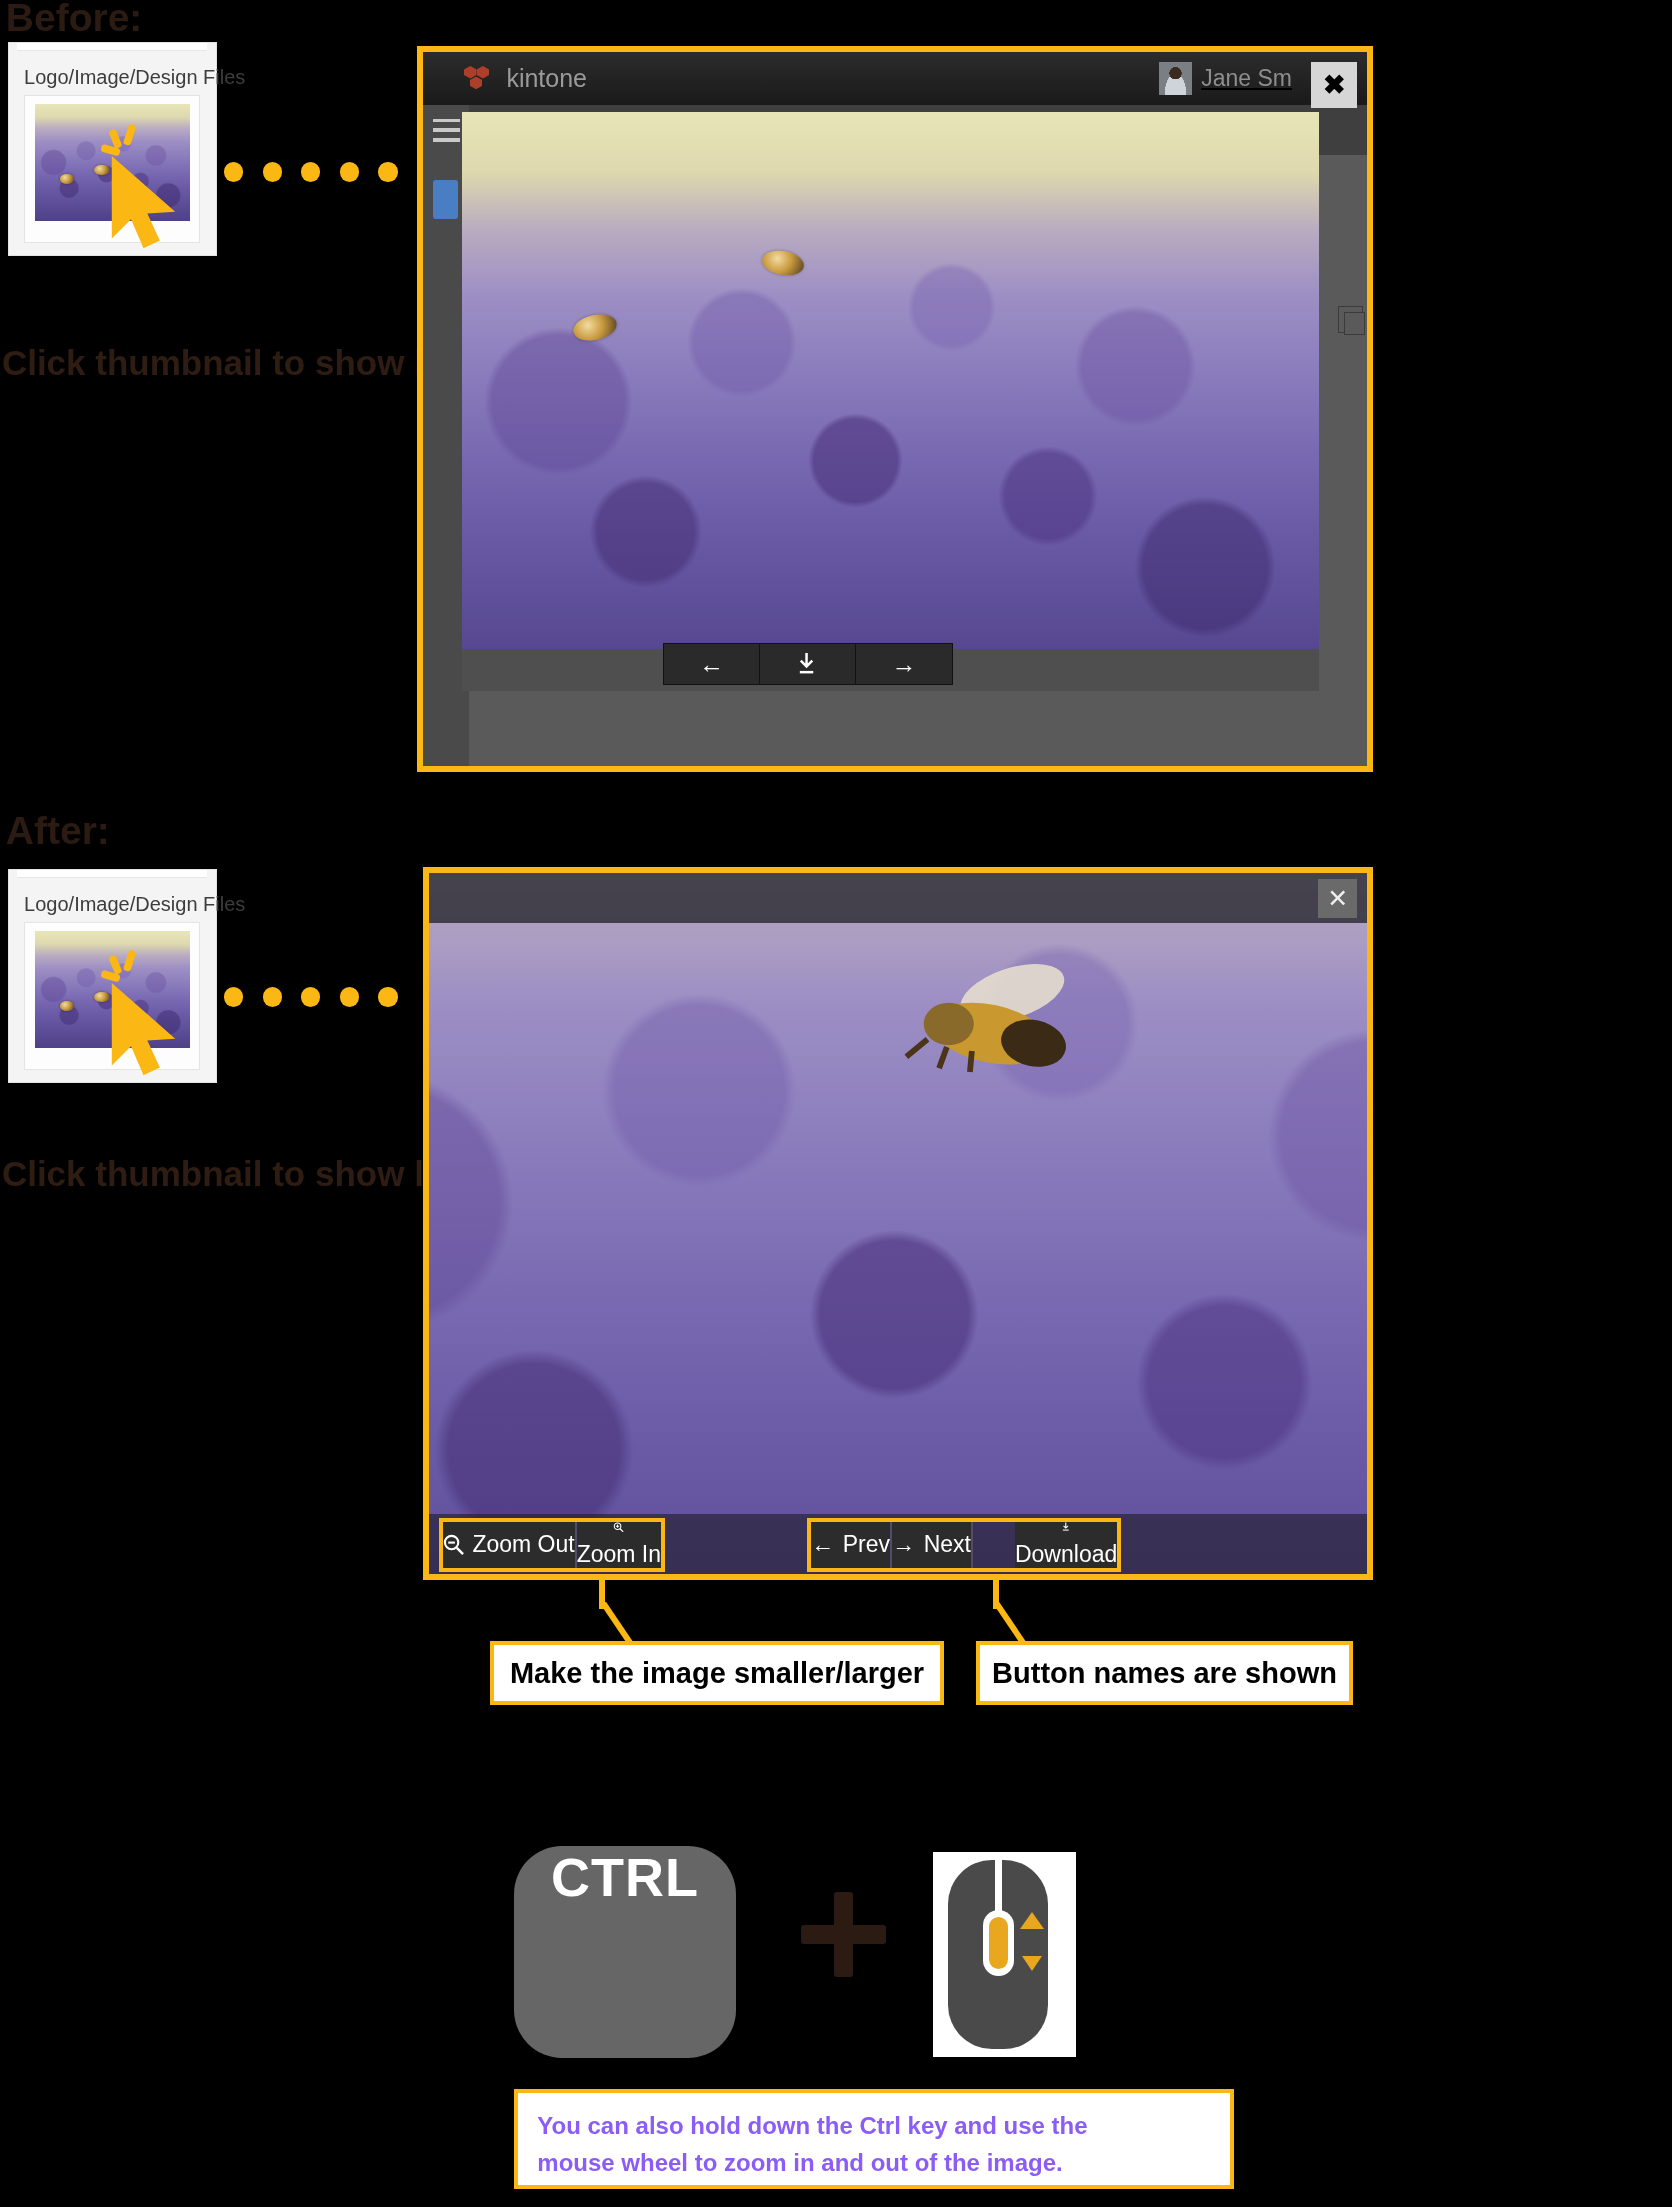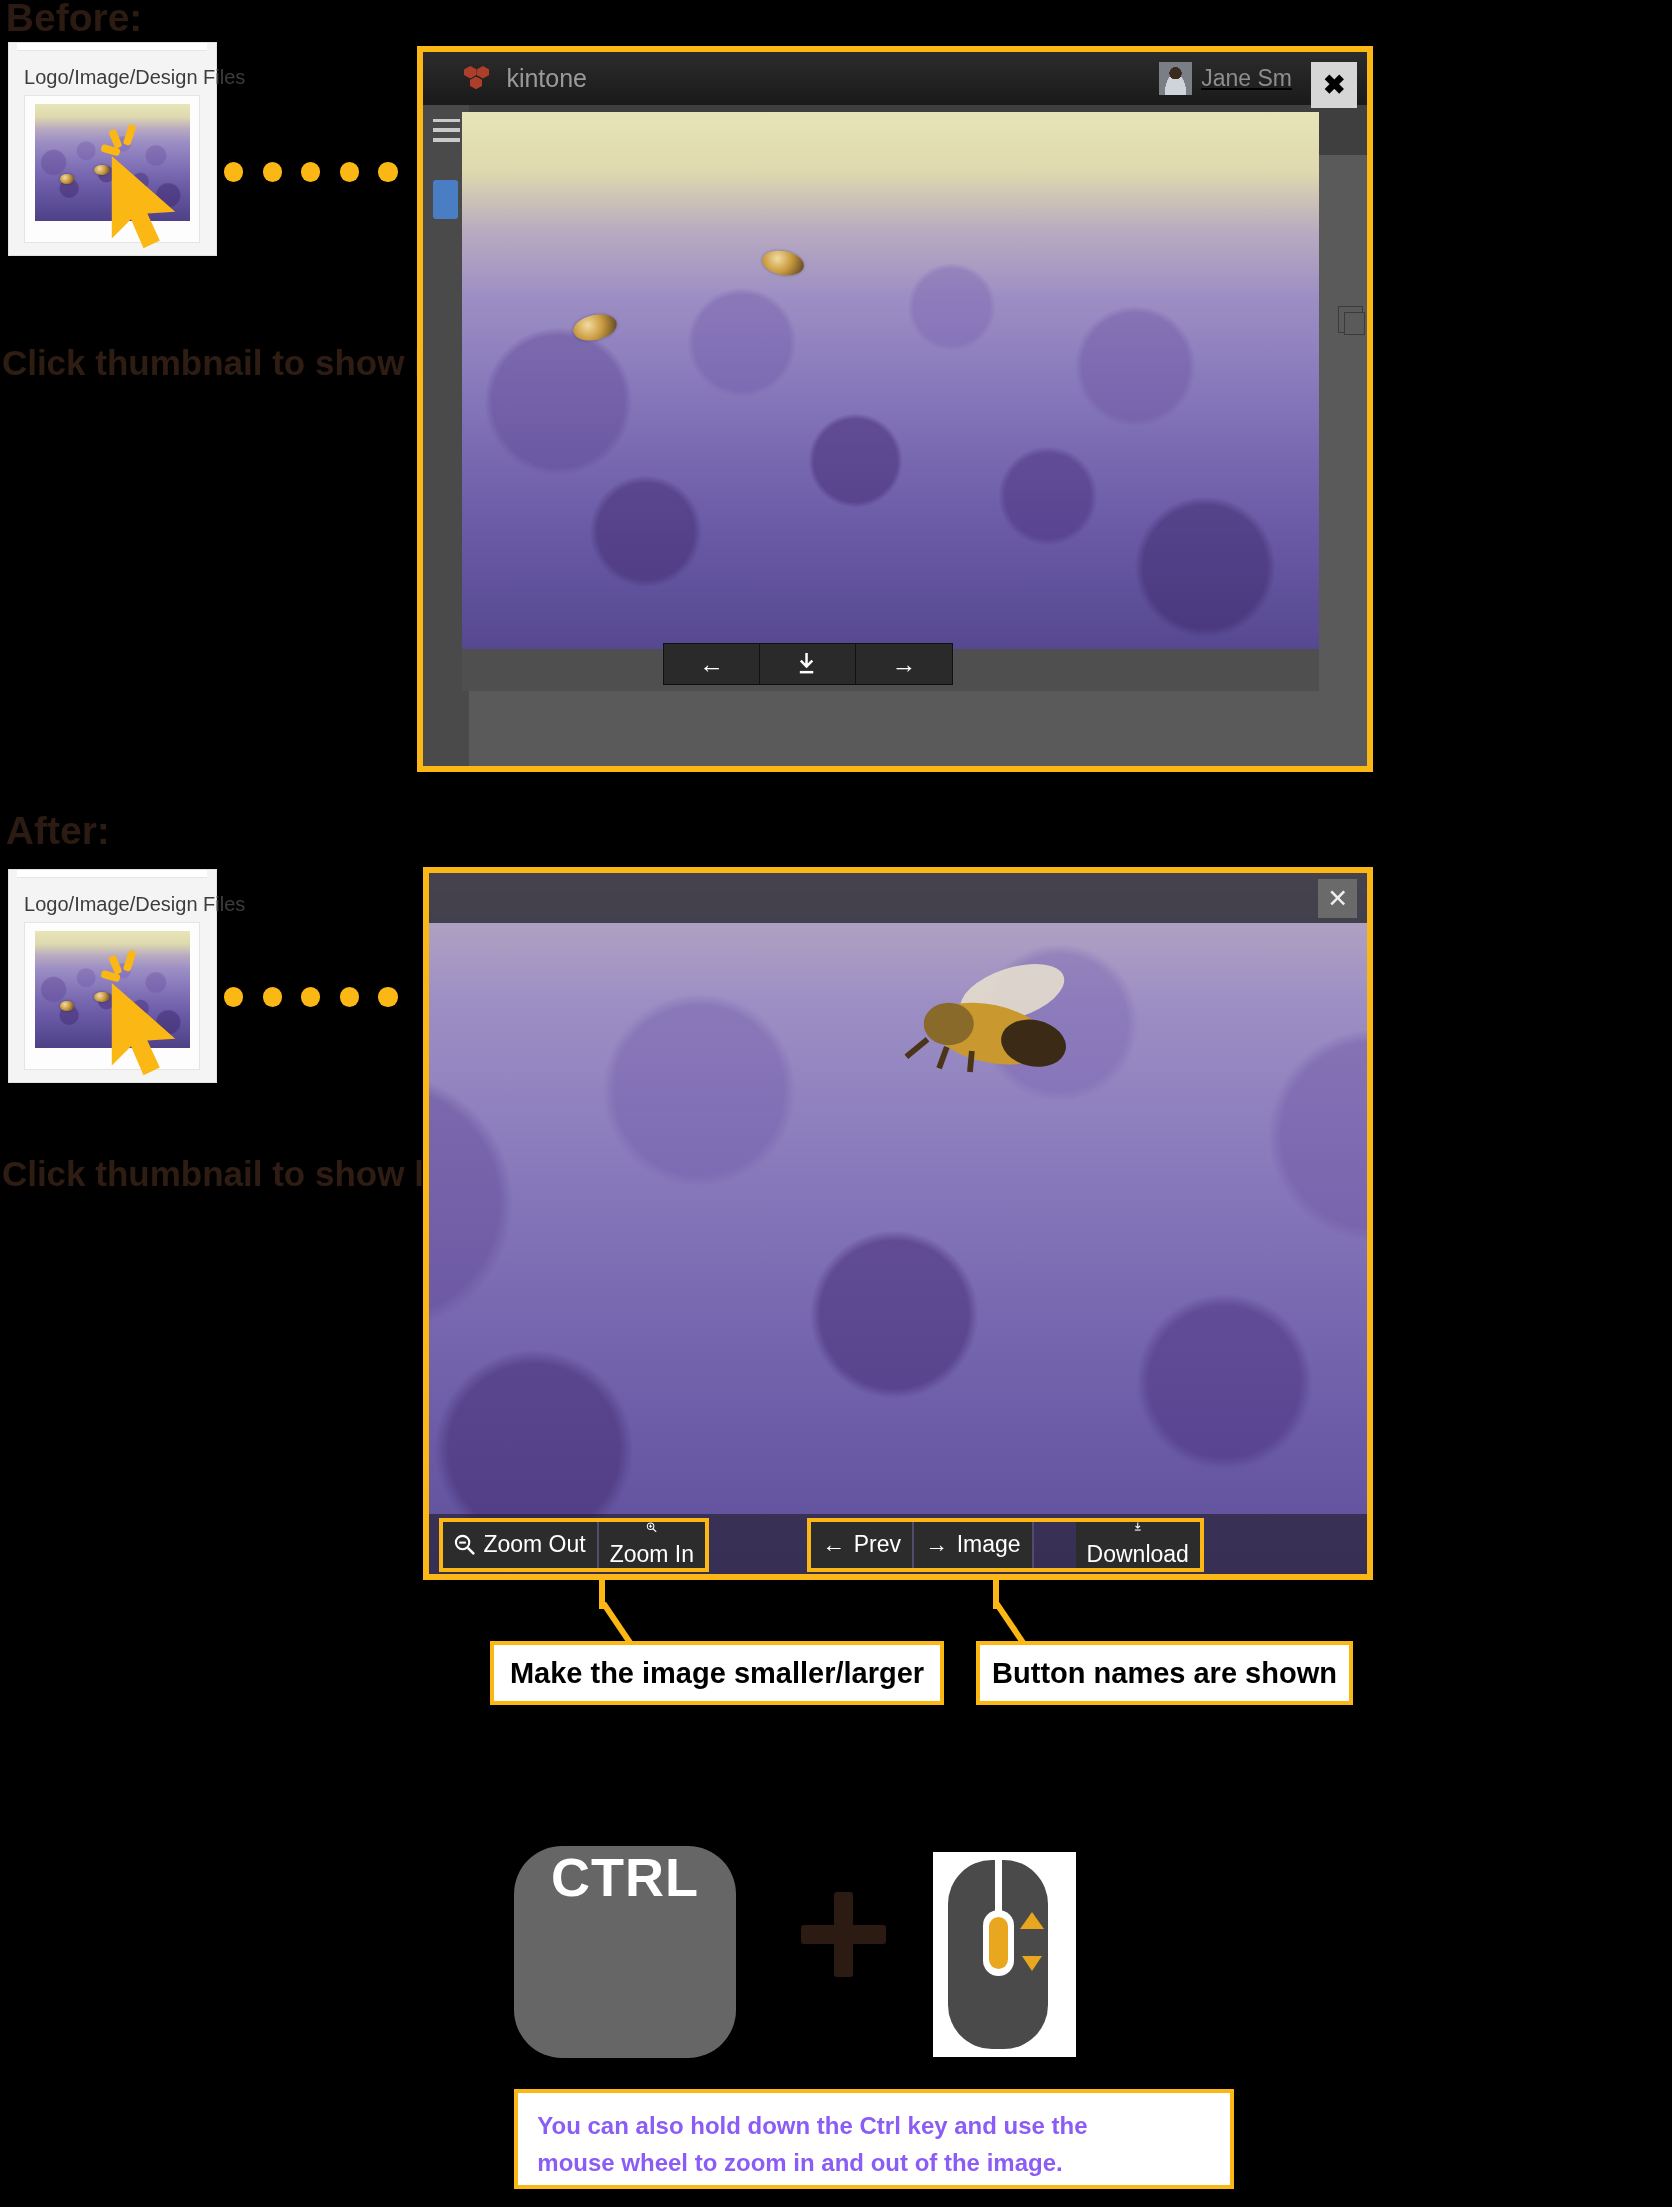--- a/index.html
+++ b/index.html
@@ -173,21 +173,21 @@
     background:rgba(40,40,48,.80);
   }
   .after-toolbar {
     position:absolute; left:0; right:0; bottom:0; height:60px;
     background:rgba(30,28,40,.62);
   }
   .tb-group { position:absolute; display:flex; border:4.8px solid #FBB714; }
   .tb-btn {
     background:#2c2c2c; color:#ffffff; font-size:23px;
     display:flex; align-items:center; justify-content:center; gap:8.7px;
-    padding:0 11px; height:100%;
+    padding:0 0; height:100%;
     border-right:2.9px solid rgba(90,80,120,.85);
   }
   .tb-btn:last-child { border-right:none;flex-direction:column; }
   .tb-spacer { width:42px; background:transparent; border-right:none; }
 
   
   .callout {
     position:absolute; background:#ffffff; border:4.8px solid #FBB714;
     display:flex; align-items:center; justify-content:center;
     color:#000; font-weight:700; font-size:29px; padding:0 17.4px;
@@ -424,21 +424,21 @@
         </div>
       </div>
 
       <div class="tb-group" style="left:378px; top:3.9px; height:54px;">
         <div class="tb-btn">
           <span>←</span>
           <span>Prev</span>
         </div>
         <div class="tb-btn">
           <span>→</span>
-          <span>Image</span>
+          <span>Next</span>
         </div>
         <div class="tb-btn tb-spacer"></div>
         <div class="tb-btn">
           <svg width="20" height="22" viewBox="0 0 21 23">
             <path d="M10 1 L10 12 M5 8.5 L10 13.5 L15 8.5" stroke="#fff" stroke-width="2.4" fill="none"></path>
             <path d="M3.5 18 L16.5 18" stroke="#fff" stroke-width="2.4"></path>
           </svg>
           <span>Download</span>
         </div>
       </div>

